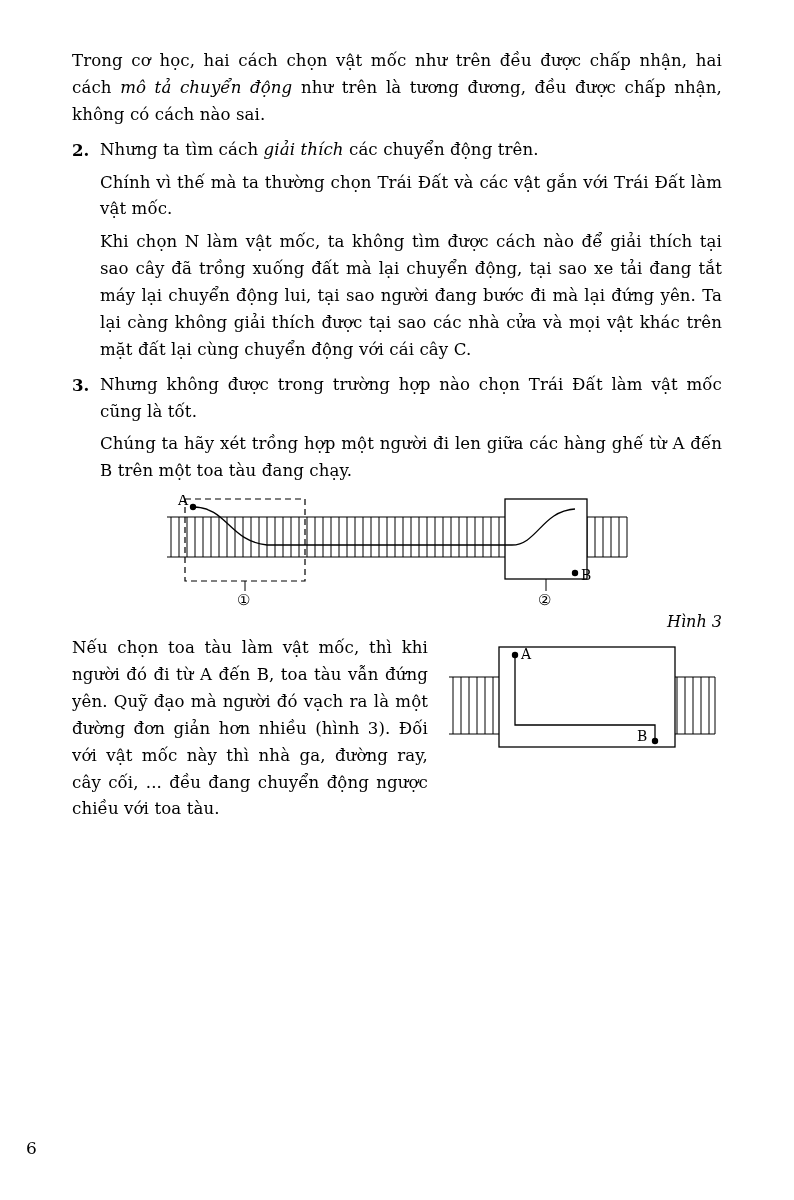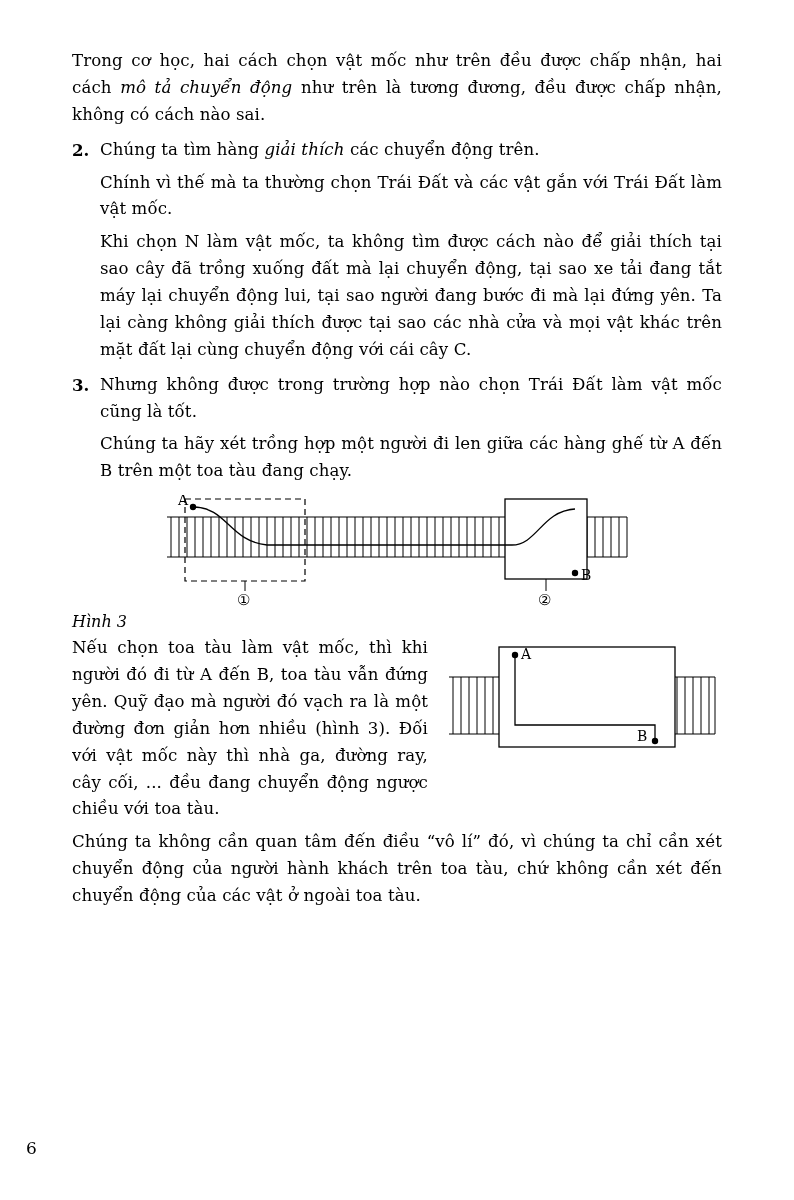--- a/index.html
+++ b/index.html
@@ -58,21 +58,21 @@
     font-style: italic;
     margin-top: 32px;
   }
   .figure {
     margin: 10px 0 4px 0;
     text-align: center;
   }
   .fig-caption {
     font-style: italic;
     font-size: 16px;
-    text-align: left;
+    text-align: right;
     margin-top: 2px;
   }
   .float-wrap {
     overflow: hidden;
   }
   .fig4-float {
     float: right;
     width: 280px;
     margin: 4px 0 2px 14px;
     text-align: center;
@@ -89,21 +89,21 @@
 </head>
 <body>
 
 <div class="page">
   <div class="content">
 
     <p class="para"><span>Trong cơ học, hai cách chọn vật mốc như trên đều được chấp nhận, hai cách </span><em class="it">mô tả chuyển động</em><span> như trên là tương đương, đều được chấp nhận, không có cách nào sai.</span></p>
 
     <div class="numbered">
       <span class="num">2.</span>
-      <p class="para"><span>Chúng ta tìm hàng </span><em class="it">giải thích</em><span> các chuyển động trên.</span></p>
+      <p class="para"><span>Nhưng ta tìm cách </span><em class="it">giải thích</em><span> các chuyển động trên.</span></p>
     </div>
 
     <div class="block-after-num">
       <p class="para">Chính vì thế mà ta thường chọn Trái Đất và các vật gắn với Trái Đất làm vật mốc.</p>
       <p class="para">Khi chọn N làm vật mốc, ta không tìm được cách nào để giải thích tại sao cây đã trồng xuống đất mà lại chuyển động, tại sao xe tải đang tắt máy lại chuyển động lui, tại sao người đang bước đi mà lại đứng yên. Ta lại càng không giải thích được tại sao các nhà cửa và mọi vật khác trên mặt đất lại cùng chuyển động với cái cây C.</p>
     </div>
 
     <div class="numbered">
       <span class="num">3.</span>
       <p class="para">Nhưng không được trong trường hợp nào chọn Trái Đất làm vật mốc cũng là tốt.</p>
@@ -216,18 +216,17 @@
           <path d="M68,16 L68,86 L208,86 L208,102" fill="none" stroke="#000" stroke-width="1.3"></path>
           <circle cx="68" cy="16" r="3.2" fill="#000"></circle>
           <text x="74" y="20" font-family="DejaVu Serif, serif" font-size="14">A</text>
           <circle cx="208" cy="102" r="3.2" fill="#000"></circle>
           <text x="190" y="102" font-family="DejaVu Serif, serif" font-size="14">B</text>
         </svg>
       </div>
       <p class="para">Nếu chọn toa tàu làm vật mốc, thì khi người đó đi từ A đến B, toa tàu vẫn đứng yên. Quỹ đạo mà người đó vạch ra là một đường đơn giản hơn nhiều (hình 3). Đối với vật mốc này thì nhà ga, đường ray, cây cối, ... đều đang chuyển động ngược chiều với toa tàu.</p>
     </div>
 
-    <p class="para">Chúng ta không cần quan tâm đến điều “vô lí” đó, vì chúng ta chỉ cần xét chuyển động của người hành khách trên toa tàu, chứ không cần xét đến chuyển động của các vật ở ngoài toa tàu.</p>
 
   </div>
 
   <div class="page-number">6</div>
 </div>
 
 </body></html>

